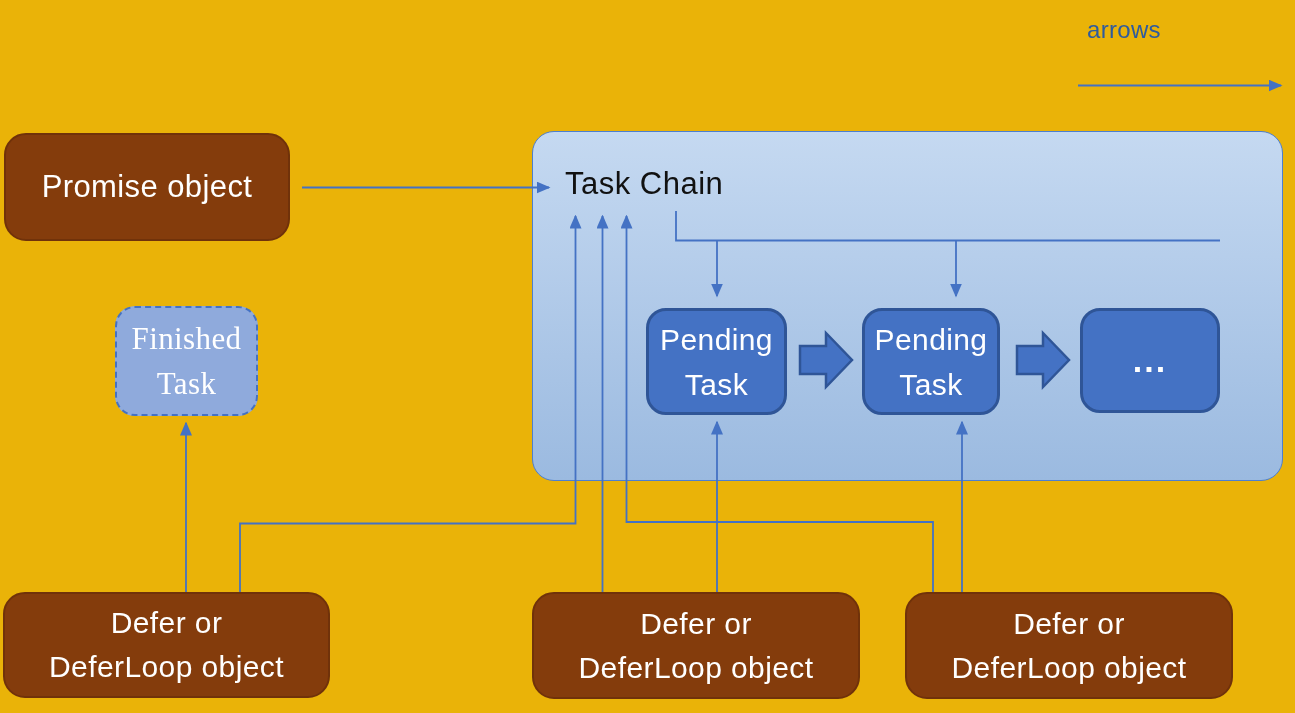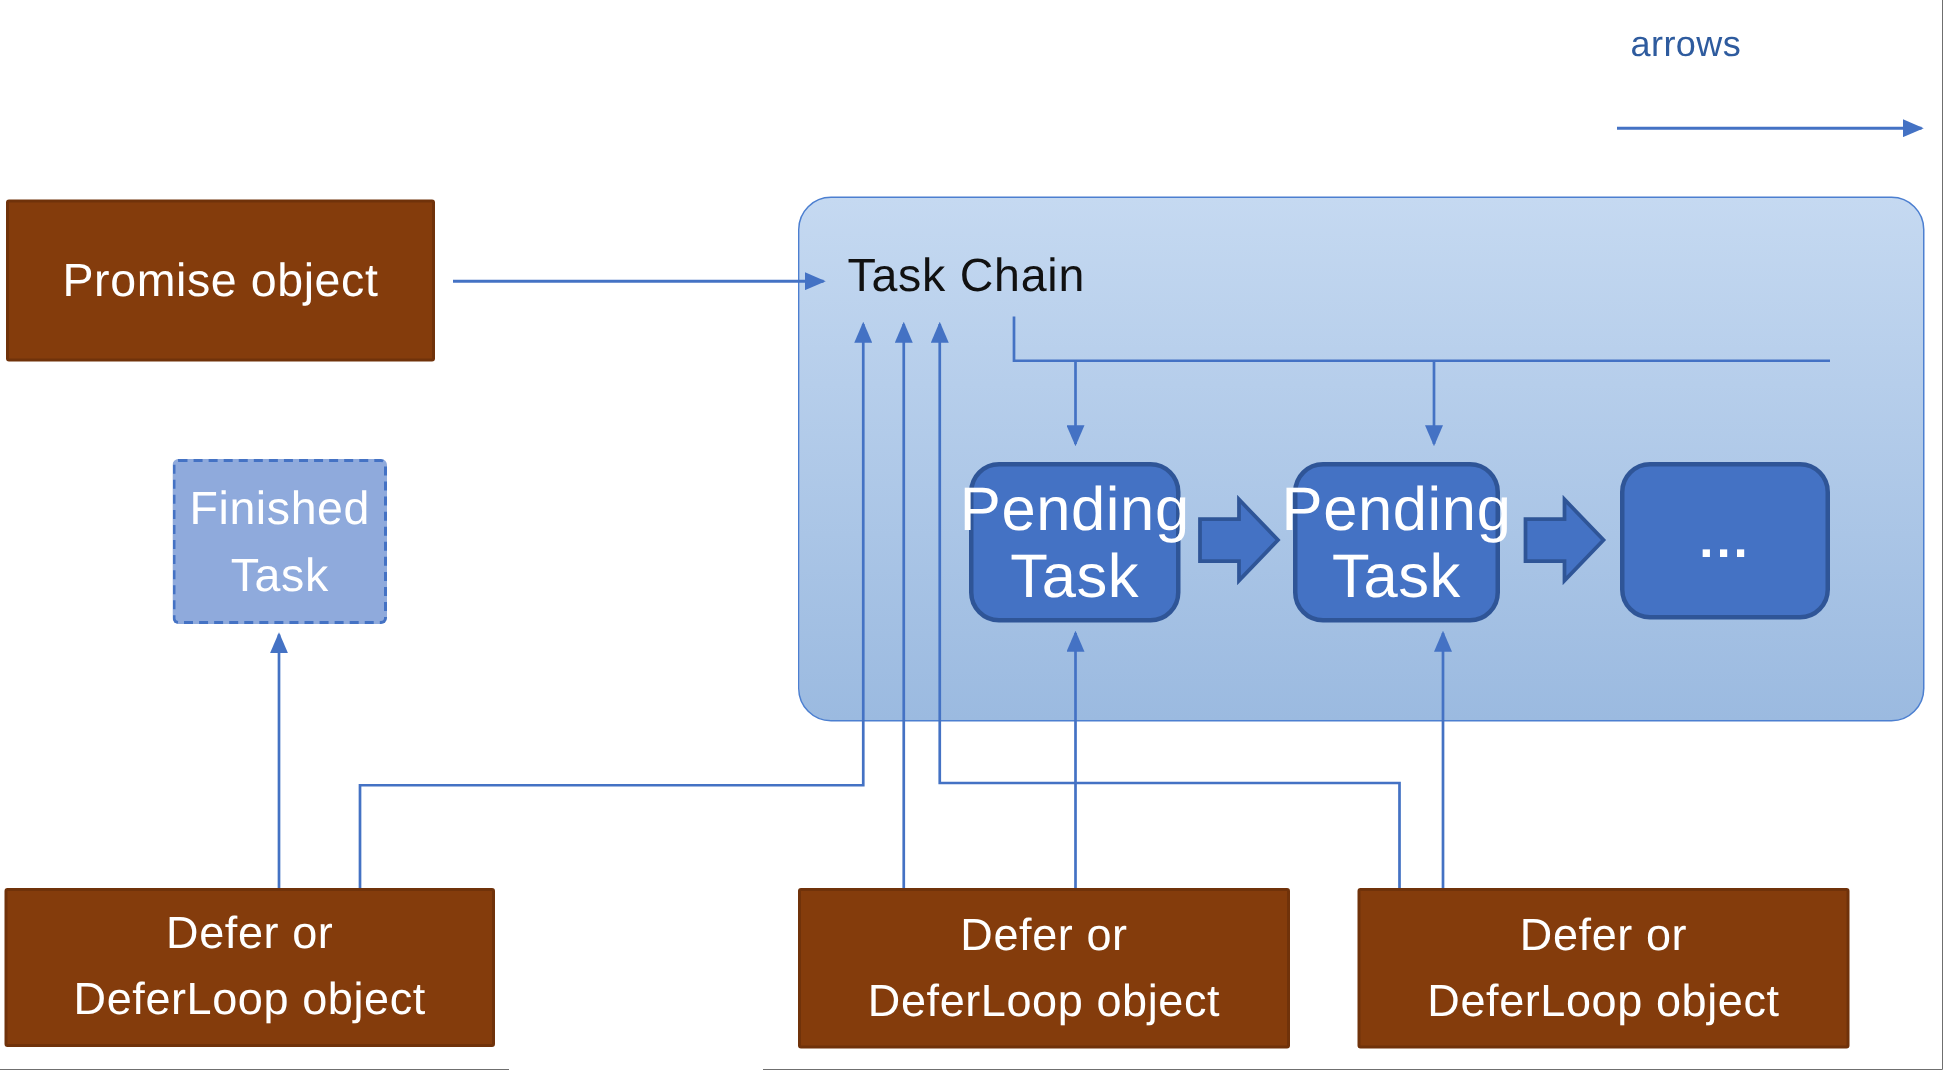--- a/index.html
+++ b/index.html
@@ -4,40 +4,40 @@
 <style>
   :root{
     --brown:#843C0C; --brown-border:#70320A;
     --blue:#4472C4; --blue-dark:#2F5597;
     --light-blue:#8FAADC;
     --container-top:#C5D9F1; --container-bottom:#9BBAE0; --container-border:#4C7FD0;
     --connector:#4472C4; --legend-text:#2E5B9E; --title-text:#111111; --text-white:#FFFFFF;
   }
   html,body{margin:0;padding:0;background:#000;}
   #canvas{
-    position:relative; width:1295px; height:713px; background:#ffffff; overflow:hidden;
+    position:relative; width:1295px; height:713px; background:#eab308; overflow:hidden;
     font-family:"Liberation Sans", sans-serif;
   }
   .box{
     position:absolute; display:flex; flex-direction:column;
     align-items:center; justify-content:center; text-align:center;
     color:var(--text-white); letter-spacing:0.4px; box-sizing:border-box;
   }
   .brown-box{
     background:var(--brown); border:2px solid var(--brown-border);
-    border-radius:2px; font-size:30px; line-height:44px;
+    border-radius:22px; font-size:30px; line-height:44px;
   }
   .promise-box{ font-size:31px; }
   .pending-box{
     background:var(--blue); border:3px solid var(--blue-dark);
-    border-radius:20px; font-size:41px; line-height:45px;
+    border-radius:20px; font-size:30px; line-height:45px;
   }
   .finished-box{
     background:var(--light-blue); border:2.5px dashed var(--blue);
-    border-radius:4px; font-size:31px; line-height:45px;
+    border-radius:20px; font-size:31px; line-height:45px;font-family:Liberation Serif, serif;
   }
   .chain-container{
     position:absolute; left:532px; top:131px; width:751px; height:350px;
     background:linear-gradient(180deg, var(--container-top) 0%, var(--container-bottom) 100%);
     border:1.5px solid var(--container-border); border-radius:22px; box-sizing:border-box;
   }
   .chain-title{
     position:absolute; left:565px; top:166px; font-size:31px;
     color:var(--title-text); letter-spacing:0.5px;
   }

